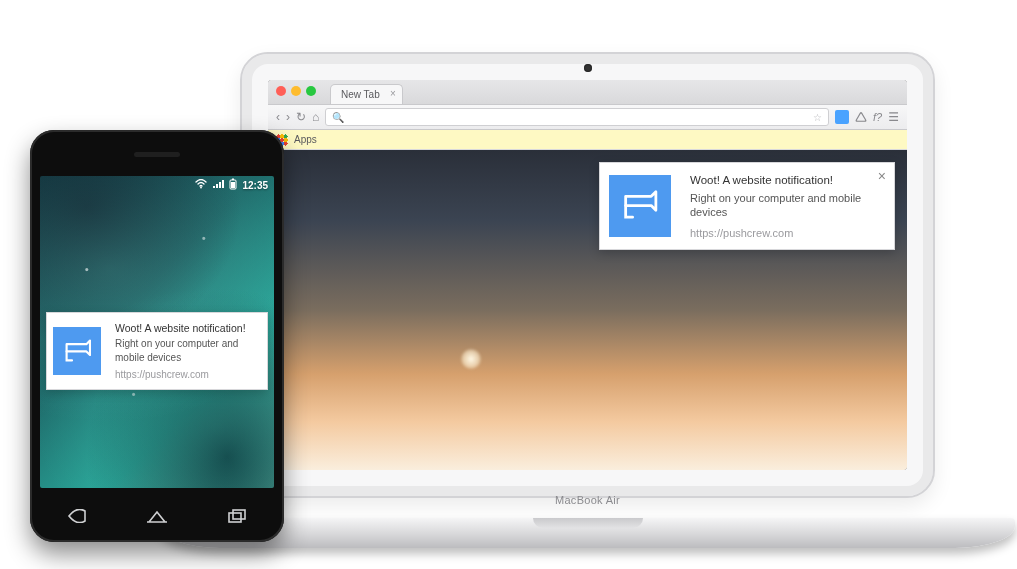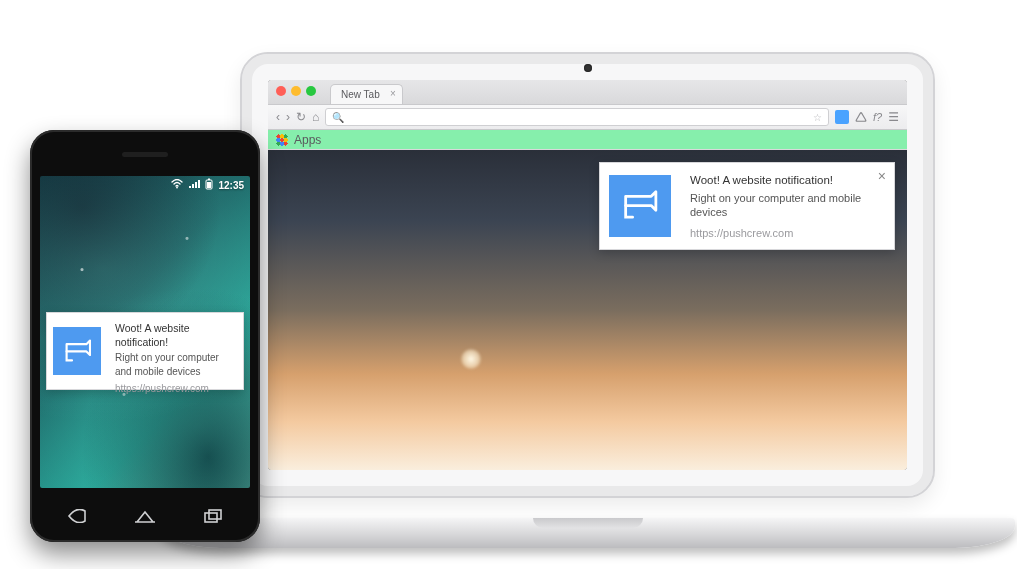--- a/index.html
+++ b/index.html
@@ -22,21 +22,21 @@
   .tl.r{background:#ff5f57;}.tl.y{background:#febc2e;}.tl.g{background:#28c840;}
   .tab{margin-left:56px;height:20px;background:#f7f7f8;border:1px solid #c9c9cc;border-bottom:none;border-radius:5px 5px 0 0;padding:0 22px 0 10px;font-size:10px;color:#5a5a5e;display:flex;align-items:center;position:relative;}
   .tab .close{position:absolute;right:6px;top:3px;font-size:10px;color:#9a9a9e;}
   .addr-bar{height:26px;background:linear-gradient(#f7f7f8,#ececee);border-top:1px solid #c9c9cc;border-bottom:1px solid #c9c9cc;display:flex;align-items:center;gap:6px;padding:0 8px;}
   .nav-ico{color:#8a8a8e;font-size:12px;line-height:1;}
   .url-field{flex:1;height:18px;background:#fff;border:1px solid #cfcfd2;border-radius:3px;display:flex;align-items:center;padding:0 6px;color:#9a9a9e;font-size:10px;gap:4px;}
   .url-field .star{margin-left:auto;color:#b8b8bc;}
   .ext-ico{width:14px;height:14px;border-radius:2px;}
   .ext-blue{background:#4aa3ff;}
   .ext-txt{font-style:italic;color:#8a8a8e;font-size:11px;}
-  .bookmark-bar{height:20px;background:#86efac;border-bottom:1px solid #d9d9db;display:flex;align-items:center;gap:6px;padding:0 8px;font-size:12px;color:#5a5a5e;}
+  .bookmark-bar{height:20px;background:#fef9c3;border-bottom:1px solid #d9d9db;display:flex;align-items:center;gap:6px;padding:0 8px;font-size:10px;color:#5a5a5e;}
   .apps-ico{width:12px;height:12px;background:
     radial-gradient(circle at 20% 20%,#ea4335 0 2px,transparent 2px),
     radial-gradient(circle at 50% 20%,#fbbc05 0 2px,transparent 2px),
     radial-gradient(circle at 80% 20%,#34a853 0 2px,transparent 2px),
     radial-gradient(circle at 20% 50%,#4285f4 0 2px,transparent 2px),
     radial-gradient(circle at 50% 50%,#ea4335 0 2px,transparent 2px),
     radial-gradient(circle at 80% 50%,#fbbc05 0 2px,transparent 2px),
     radial-gradient(circle at 20% 80%,#34a853 0 2px,transparent 2px),
     radial-gradient(circle at 50% 80%,#4285f4 0 2px,transparent 2px),
     radial-gradient(circle at 80% 80%,#ea4335 0 2px,transparent 2px);}
@@ -51,21 +51,21 @@
   .notif.desktop{top:12px;right:12px;width:296px;height:88px;}
   .notif .icon-wrap{width:80px;display:flex;align-items:center;justify-content:center;background:#fff;}
   .notif .icon-blue{width:62px;height:62px;background:#4e9af0;display:flex;align-items:center;justify-content:center;}
   .notif .body{flex:1;padding:10px 24px 8px 10px;position:relative;}
   .notif .title{font-weight:400;color:#333;font-size:11.5px;margin-bottom:2px;}
   .notif .msg{color:#555;}
   .notif .url{color:#9a9a9e;margin-top:6px;}
   .notif .close{position:absolute;top:6px;right:8px;color:#888;font-size:14px;cursor:pointer;line-height:1;}
 
   
-  .phone{position:absolute;left:30px;top:130px;width:230px;height:412px;background:#0d0d0d;border-radius:24px;box-shadow:0 12px 24px rgba(0,0,0,.45),inset 0 0 0 2px #2b2b2b;}
+  .phone{position:absolute;left:30px;top:130px;width:254px;height:412px;background:#0d0d0d;border-radius:24px;box-shadow:0 12px 24px rgba(0,0,0,.45),inset 0 0 0 2px #2b2b2b;}
   .phone-speaker{position:absolute;top:22px;left:50%;transform:translateX(-50%);width:46px;height:5px;border-radius:3px;background:#1f1f1f;}
   .phone-screen{position:absolute;top:46px;left:10px;right:10px;bottom:54px;overflow:hidden;background:
     radial-gradient(120% 80% at 20% 10%,#0d2530 0%,transparent 55%),
     radial-gradient(100% 90% at 80% 90%,#0a3a3e 0%,transparent 60%),
     linear-gradient(135deg,#0f3b44 0%,#1e6a6a 40%,#2aa89a 70%,#6fd0b9 100%);
     border-radius:2px;}
   .phone-screen::before{content:"";position:absolute;inset:0;background:
     radial-gradient(2px 2px at 20% 30%,rgba(255,255,255,.6) 0 1px,transparent 2px),
     radial-gradient(1.5px 1.5px at 70% 20%,rgba(255,255,255,.5) 0 1px,transparent 2px),
     radial-gradient(1.5px 1.5px at 40% 70%,rgba(255,255,255,.5) 0 1px,transparent 2px),
@@ -155,20 +155,21 @@
               <div class="url">https://pushcrew.com</div>
             </div>
           </div>
         </div>
       </div>
 
     </div>
   </div>
 
   <div class="laptop-base">
+    <div class="laptop-brand">MacBook Air</div>
     <div class="laptop-notch"></div>
   </div>
 </div>
 
 <div class="phone">
   <div class="phone-speaker"></div>
   <div class="phone-screen">
 
     <div class="status-bar">
       <span class="wifi-ico">

